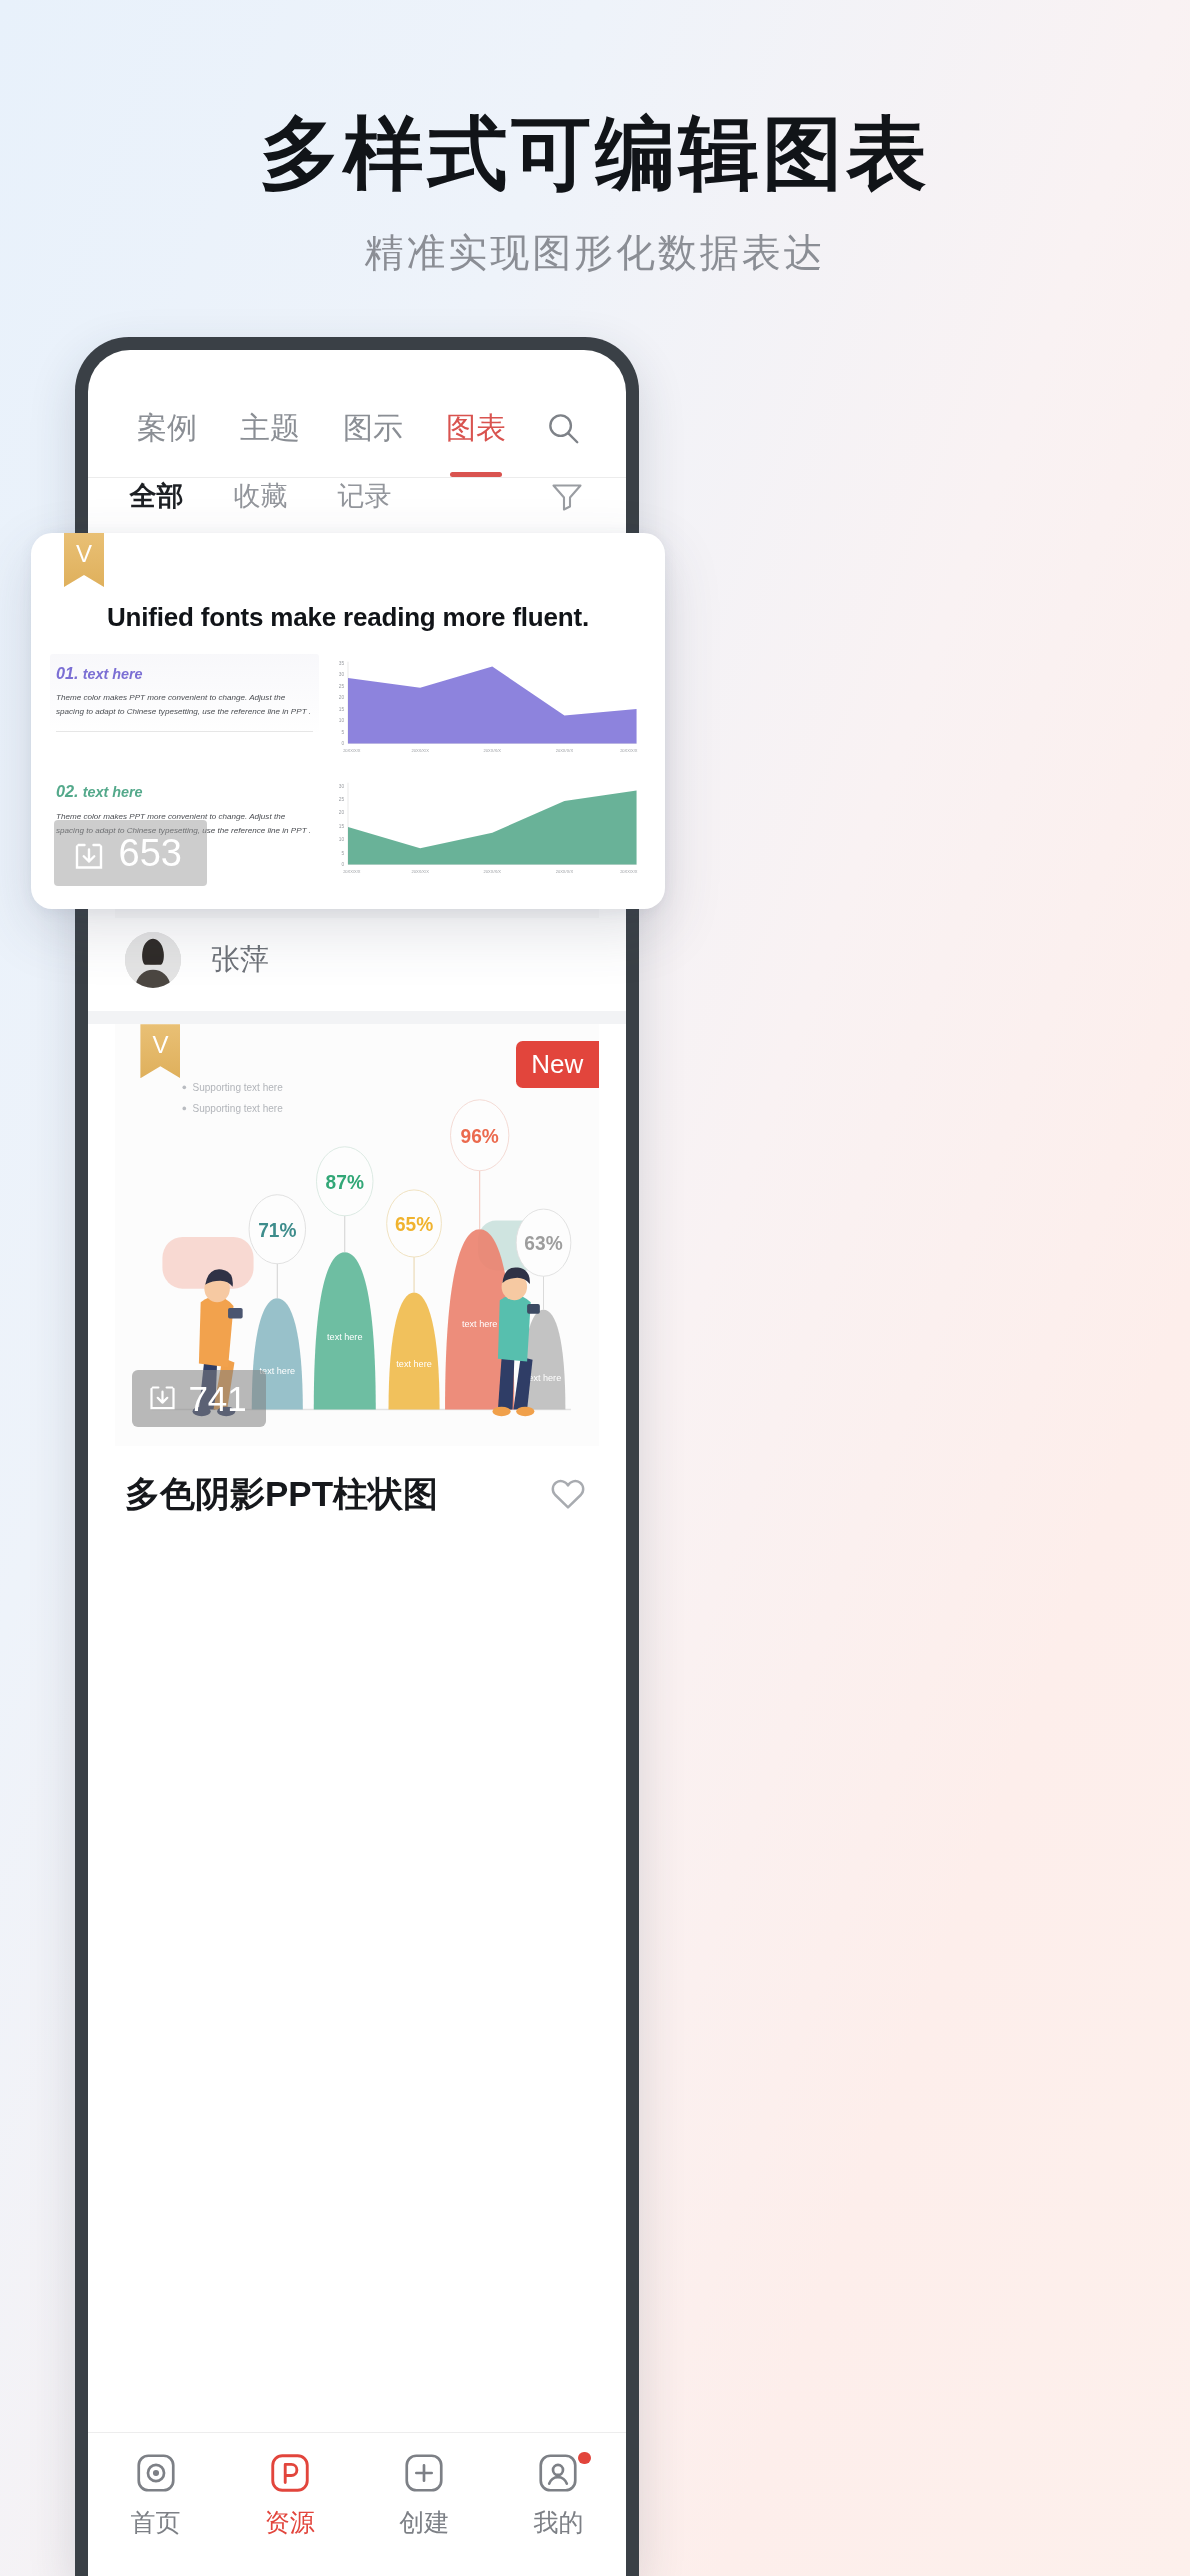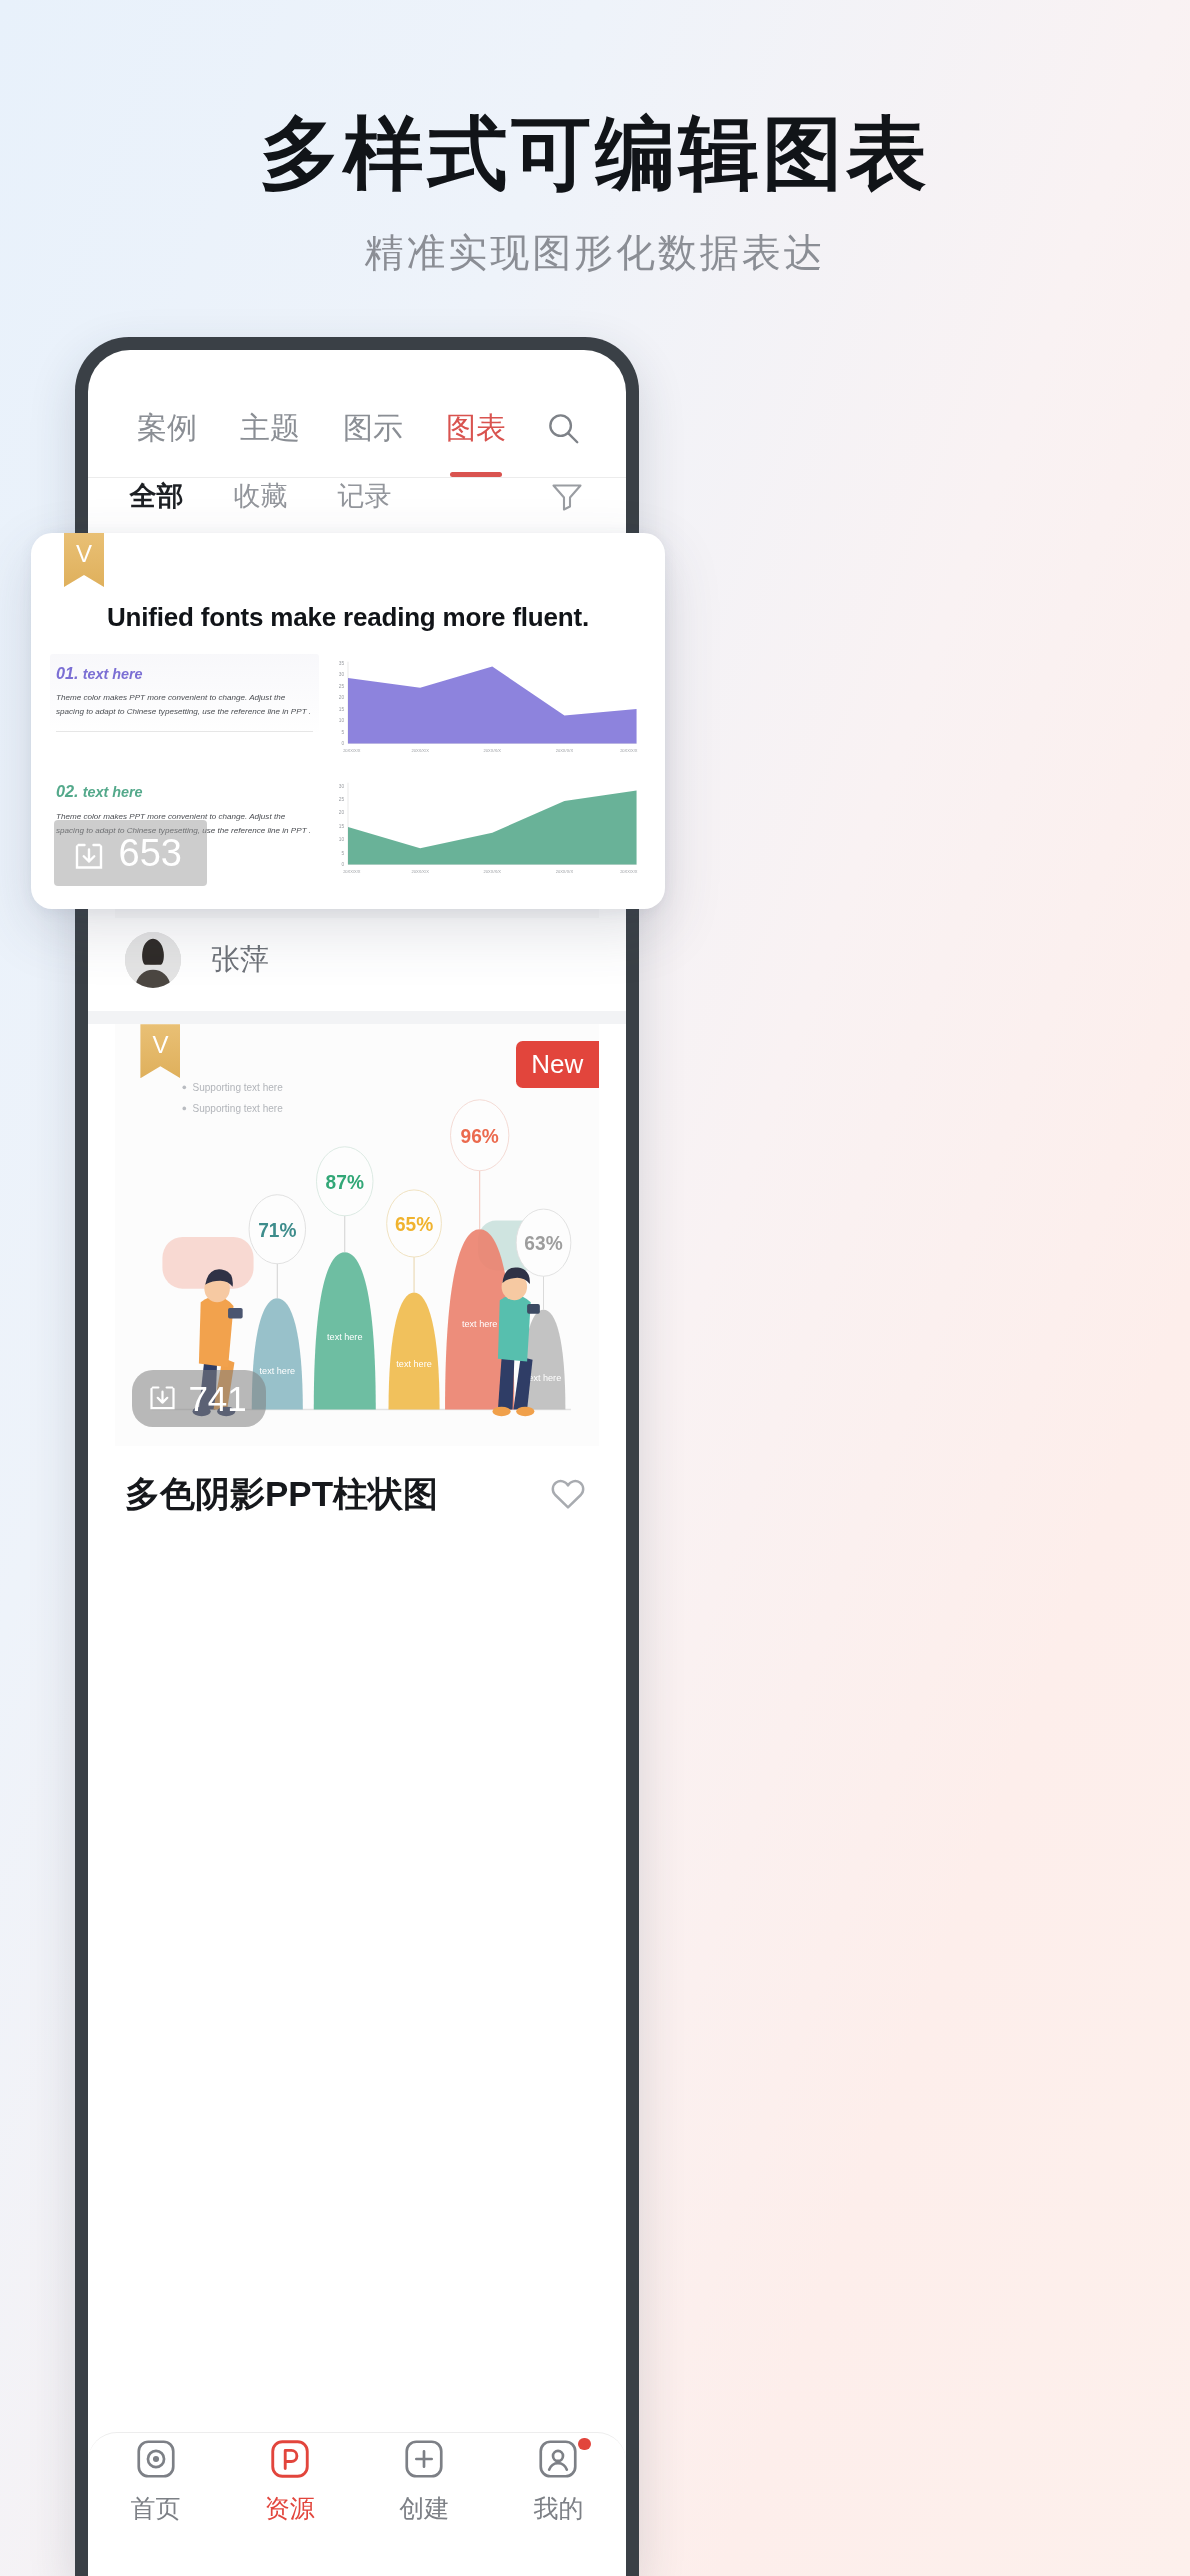--- a/index.html
+++ b/index.html
@@ -105,21 +105,21 @@
   .new-badge {
     position: absolute; right: 0px; top: 17px;
     background: #e2453c; color: #fff;
     font-size: 26px; padding: 7.7px 15.3px;
     border-radius: 6.7px 0 0 6.7px;
     z-index: 6;
   }
   .dl-badge {
     position: absolute; left: 17px; bottom: 19px;
     background: rgba(128,128,128,0.55);
-    color: #fff; border-radius: 21px;
+    color: #fff; border-radius: 6px;
     padding: 8.6px 19px 8.6px 13.4px;
     display: flex; align-items: center; gap: 9.6px;
     font-size: 35px; z-index: 6;
   }
   .card-title-row {
     display: flex; align-items: center;
     padding: 25px 9.6px 9.6px 9.6px;
   }
   .card-title { font-size: 35px; font-weight: 700; color: #16181c; }
   .heart { margin-left: auto; }
@@ -135,22 +135,21 @@
   .author-name { font-size: 29px; color: #6e7278; }
   .feed-gap { height: 13.4px; background: #f2f3f5; margin: 0 -27px; }
 
   
   .bottom-nav {
     position: absolute; left: 0; bottom: 0;
     width: 100%; height: 144px;
     background: #fff;
     border-top: 1px solid #ededed;
     display: flex; align-items: flex-start;
-    padding-top: 3px;
-    border-radius: 29px;
+    padding-top: 17px;
   }
   .nav-item {
     flex: 1; text-align: center;
     font-size: 25px; color: #7d8086;
     position: relative;
   }
   .nav-item.active { color: #e2453c; }
   .nav-icon { display: block; height: 50px; margin-bottom: 5.8px; }
   .nav-dot {
     position: absolute; width: 12.5px; height: 12.5px; border-radius: 50%;

